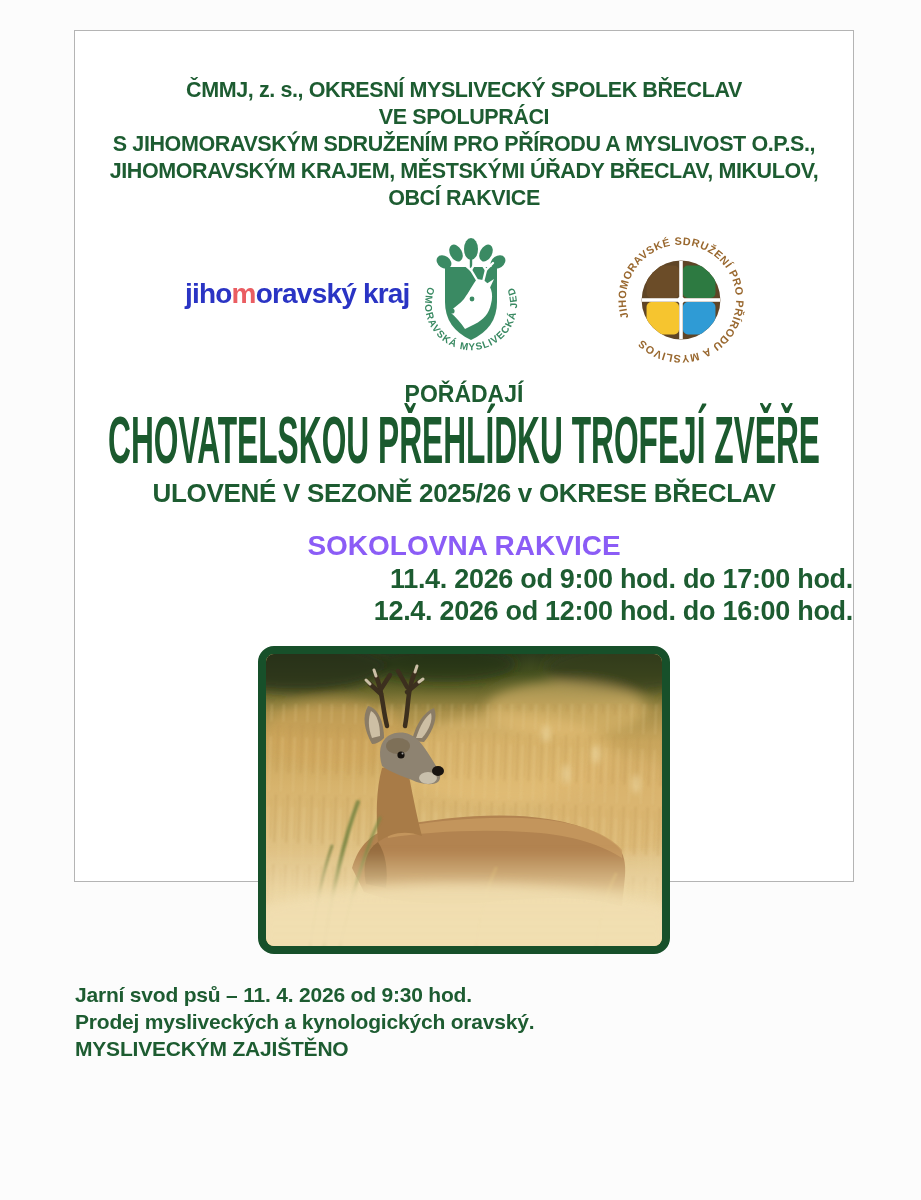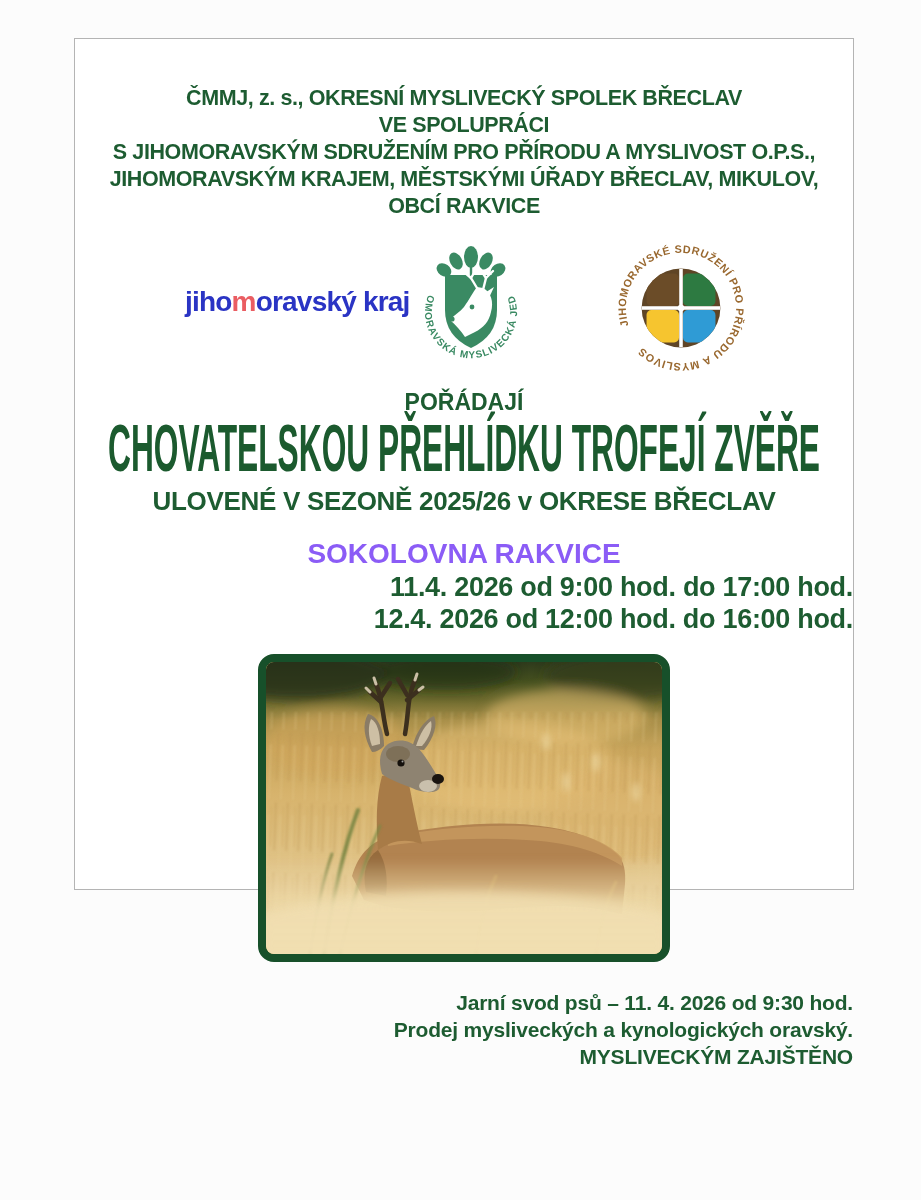--- a/index.html
+++ b/index.html
@@ -5,21 +5,21 @@
   * { margin:0; padding:0; box-sizing:border-box; }
   html,body { width:921px; height:1200px; }
   body {
     background:#fcfcfc;
     font-family:"Liberation Sans", sans-serif;
     position:relative;
     overflow:hidden;
   }
   .poster {
     position:absolute;
-    left:74px; top:38px;
+    left:74px; top:30px;
     width:780px; height:852px;
     background:#ffffff;
     border:1px solid #b4b4b4;
   }
 
   
   .header-block {
     margin-top:46px;
     text-align:center;
   }
@@ -112,21 +112,21 @@
     border:8px solid #17502a;
     border-radius:16px;
     overflow:hidden;
     background:#d7b36c;
   }
   .photo-frame svg { display:block; border-radius:8px; }
 
   
   .footer-block {
     margin-top:27px;
-    text-align:right;
+    text-align:left;
   }
   .footer-line {
     font-size:21px;
     font-weight:bold;
     line-height:27px;
     letter-spacing:-0.2px;
     color:#1d5c31;
     white-space:nowrap;
   }
 </style>

